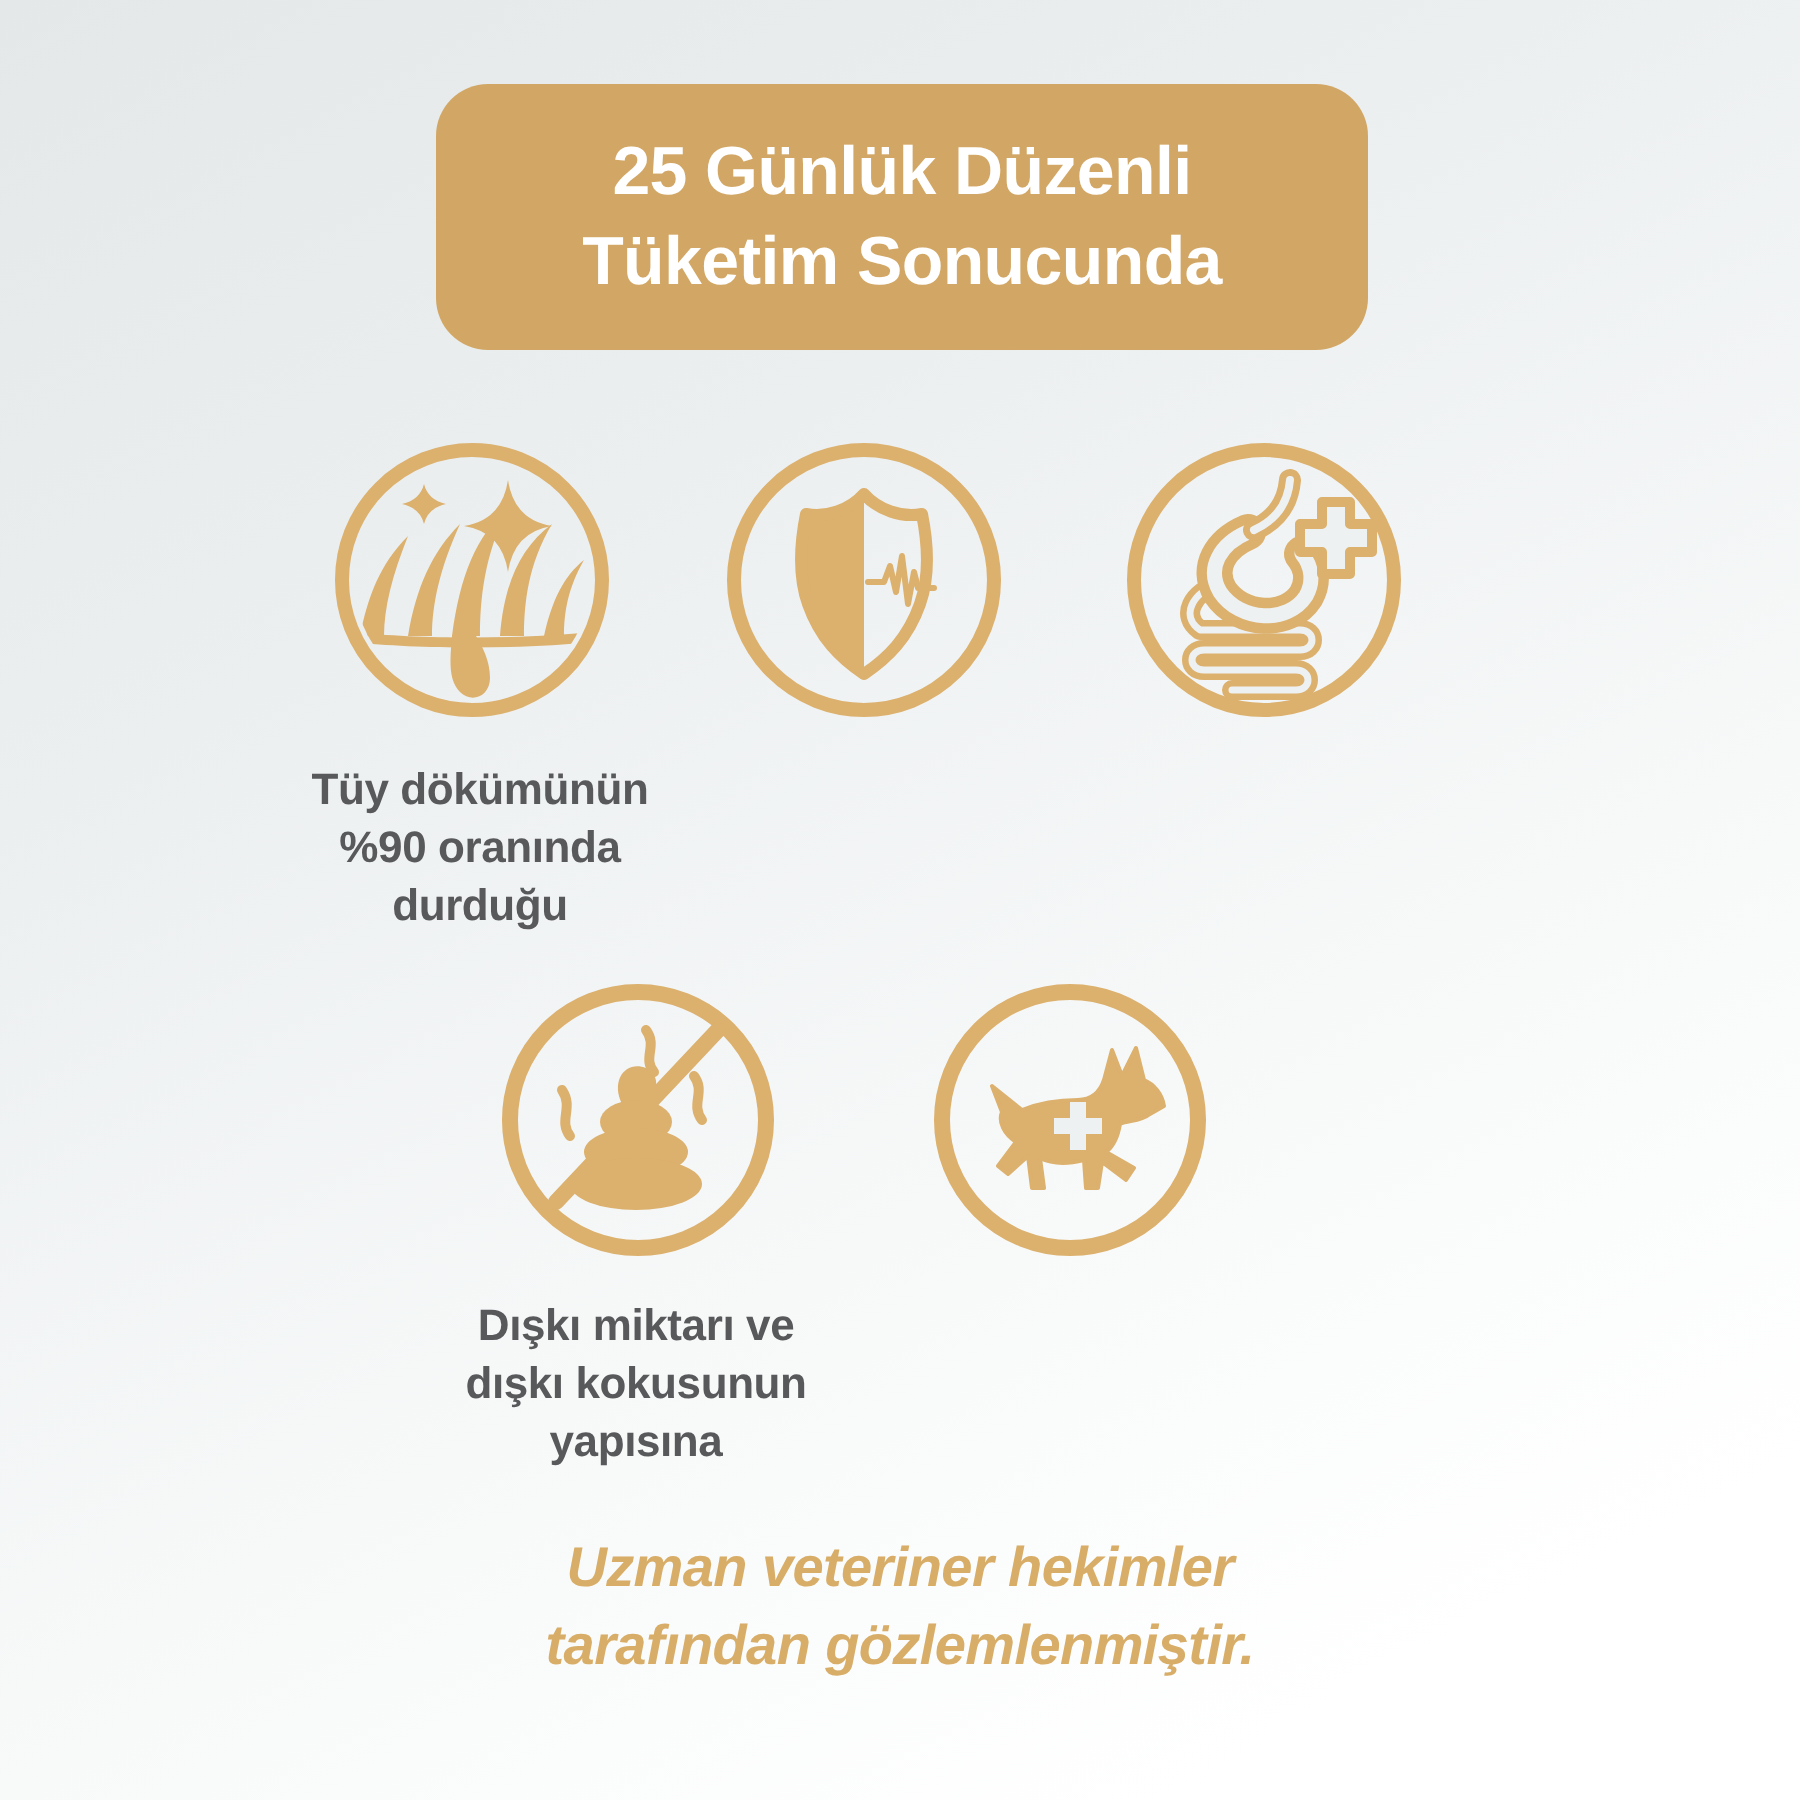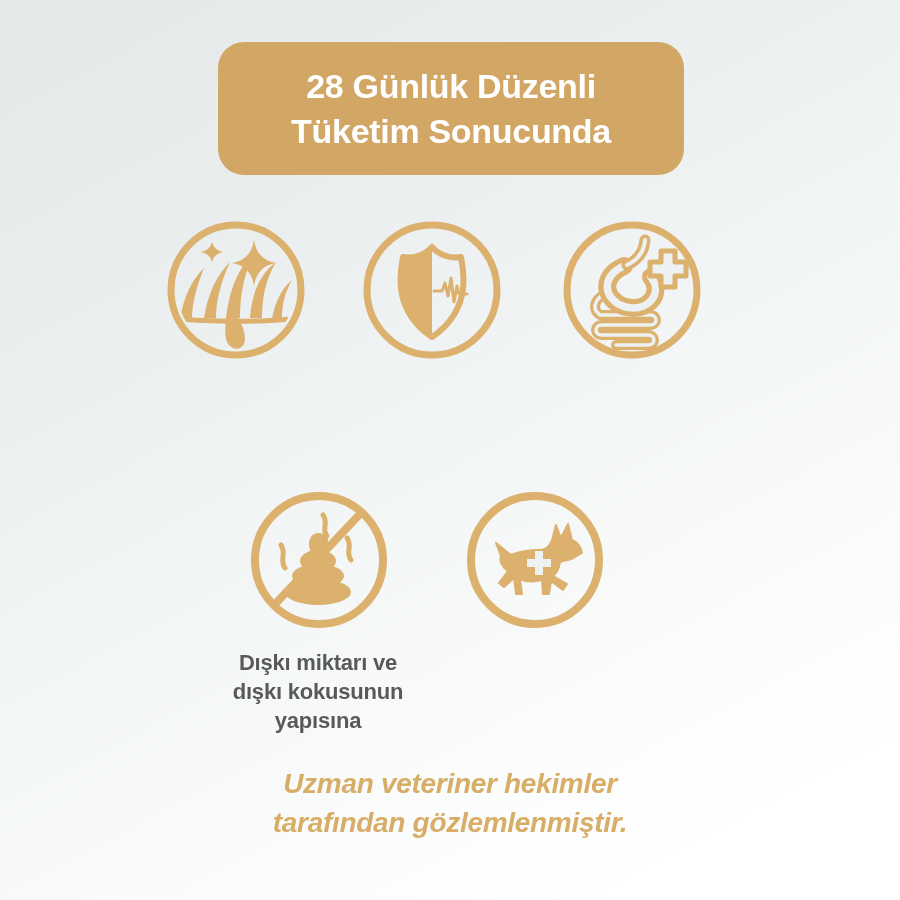--- a/index.html
+++ b/index.html
@@ -40,21 +40,21 @@
     text-align:center;color:#d8ad67;font-size:28px;font-weight:bold;
     line-height:39px;white-space:pre-line;letter-spacing:-0.3px;font-style:italic;
   }
 </style>
 </head>
 <body>
 
 <div class="page">
 
   <div class="banner">
-    <div class="banner-title">28 Günlük Düzenli
+    <div class="banner-title">25 Günlük Düzenli
 Tüketim Sonucunda</div>
   </div>
 
   <svg class="icon i1" viewBox="0 0 144 144">
     <defs>
         <clipPath id="c1">
           <circle cx="72" cy="72" r="59"></circle>
         </clipPath>
       </defs>
     <circle cx="72" cy="72" r="65" fill="none" stroke="#dcb06d" stroke-width="7"></circle>
@@ -111,20 +111,23 @@
     </g>
     <line x1="112" y1="27" x2="31" y2="113" stroke="#dcb06d" stroke-width="8" stroke-linecap="round"></line>
   </svg>
 
   <svg class="icon i5" viewBox="0 0 144 144">
     <circle cx="72" cy="72" r="64" fill="none" stroke="#dcb06d" stroke-width="8"></circle>
     <path d="M33,55 L48,67 C58,63 68,62 76,62 C83,62 87,58 89,52 L93,37 L98,50 L105,36 L109,52 C114,54 118,59 119,65 L112,69 C107,73 101,72 97,74 C96,80 94,85 90,88 L104,96 L100,102 L88,93 L86,106 L80,106 L79,92 C71,94 63,94 57,91 L59,106 L53,106 L51,90 L41,99 L36,95 L45,83 C39,79 36,73 38,68 Z" fill="#dcb06d" stroke="#dcb06d" stroke-width="2" stroke-linejoin="round"></path>
     <path d="M72,63 h8 v8 h8 v8 h-8 v8 h-8 v-8 h-8 v-8 h8 Z" fill="#eef1f2"></path>
   </svg>
 
+  <div class="label t1">Tüy dökümünün
+%90 oranında
+durduğu</div>
   <div class="label t4">Dışkı miktarı ve
 dışkı kokusunun
 yapısına</div>
 
   <div class="footer-note">Uzman veteriner hekimler
 tarafından gözlemlenmiştir.</div>
 
 </div>
 
 </body></html>

